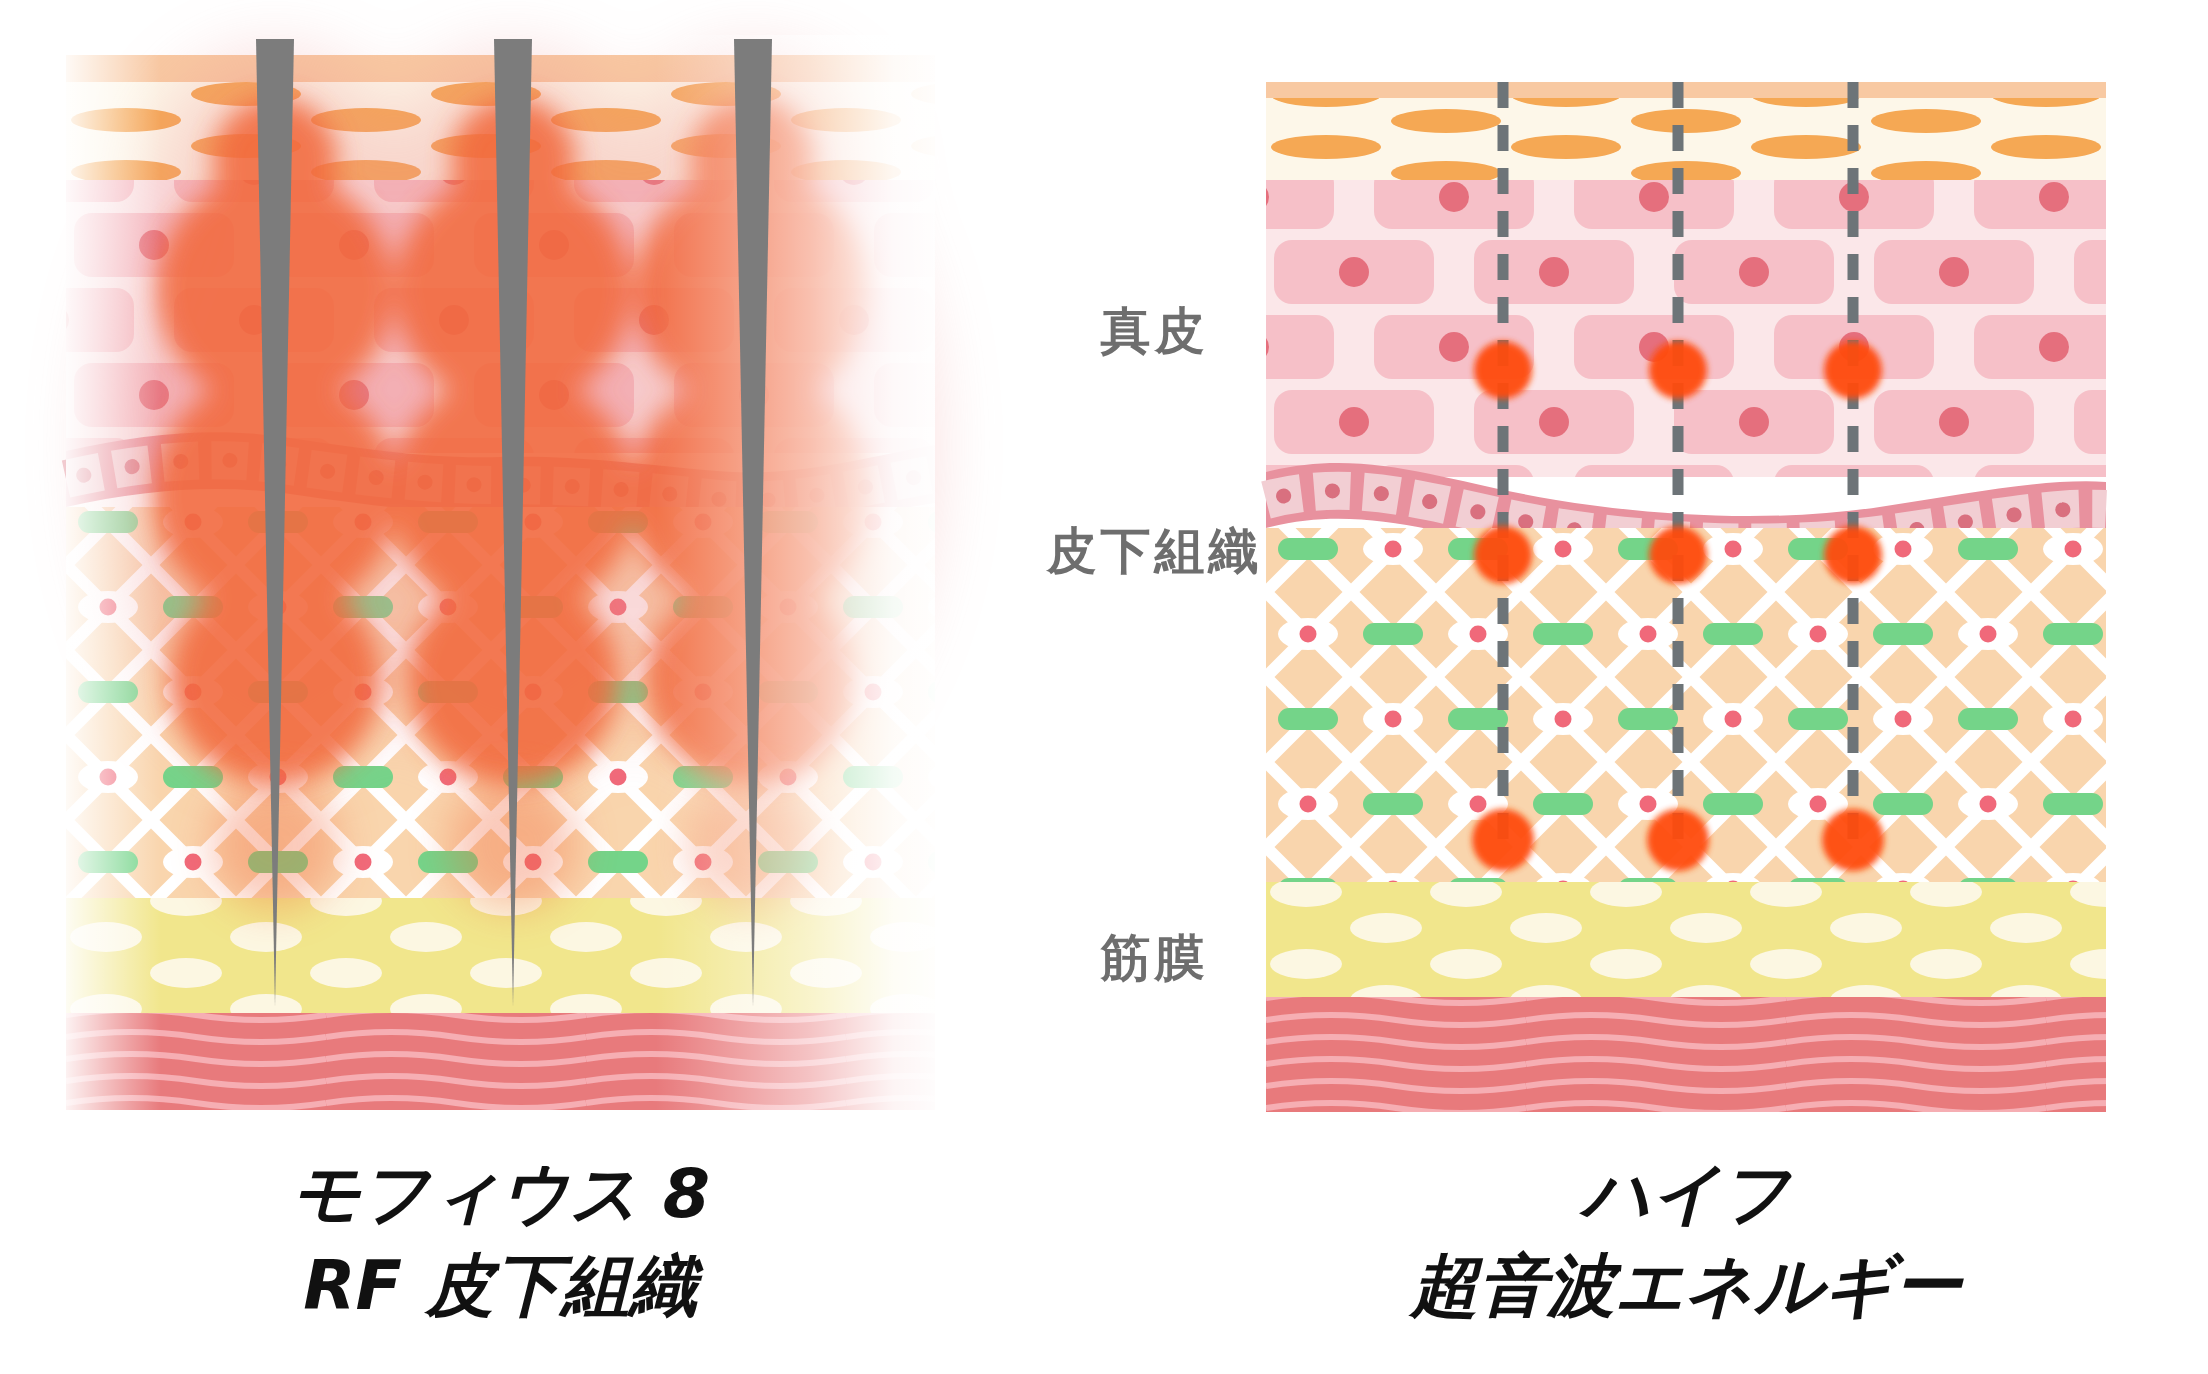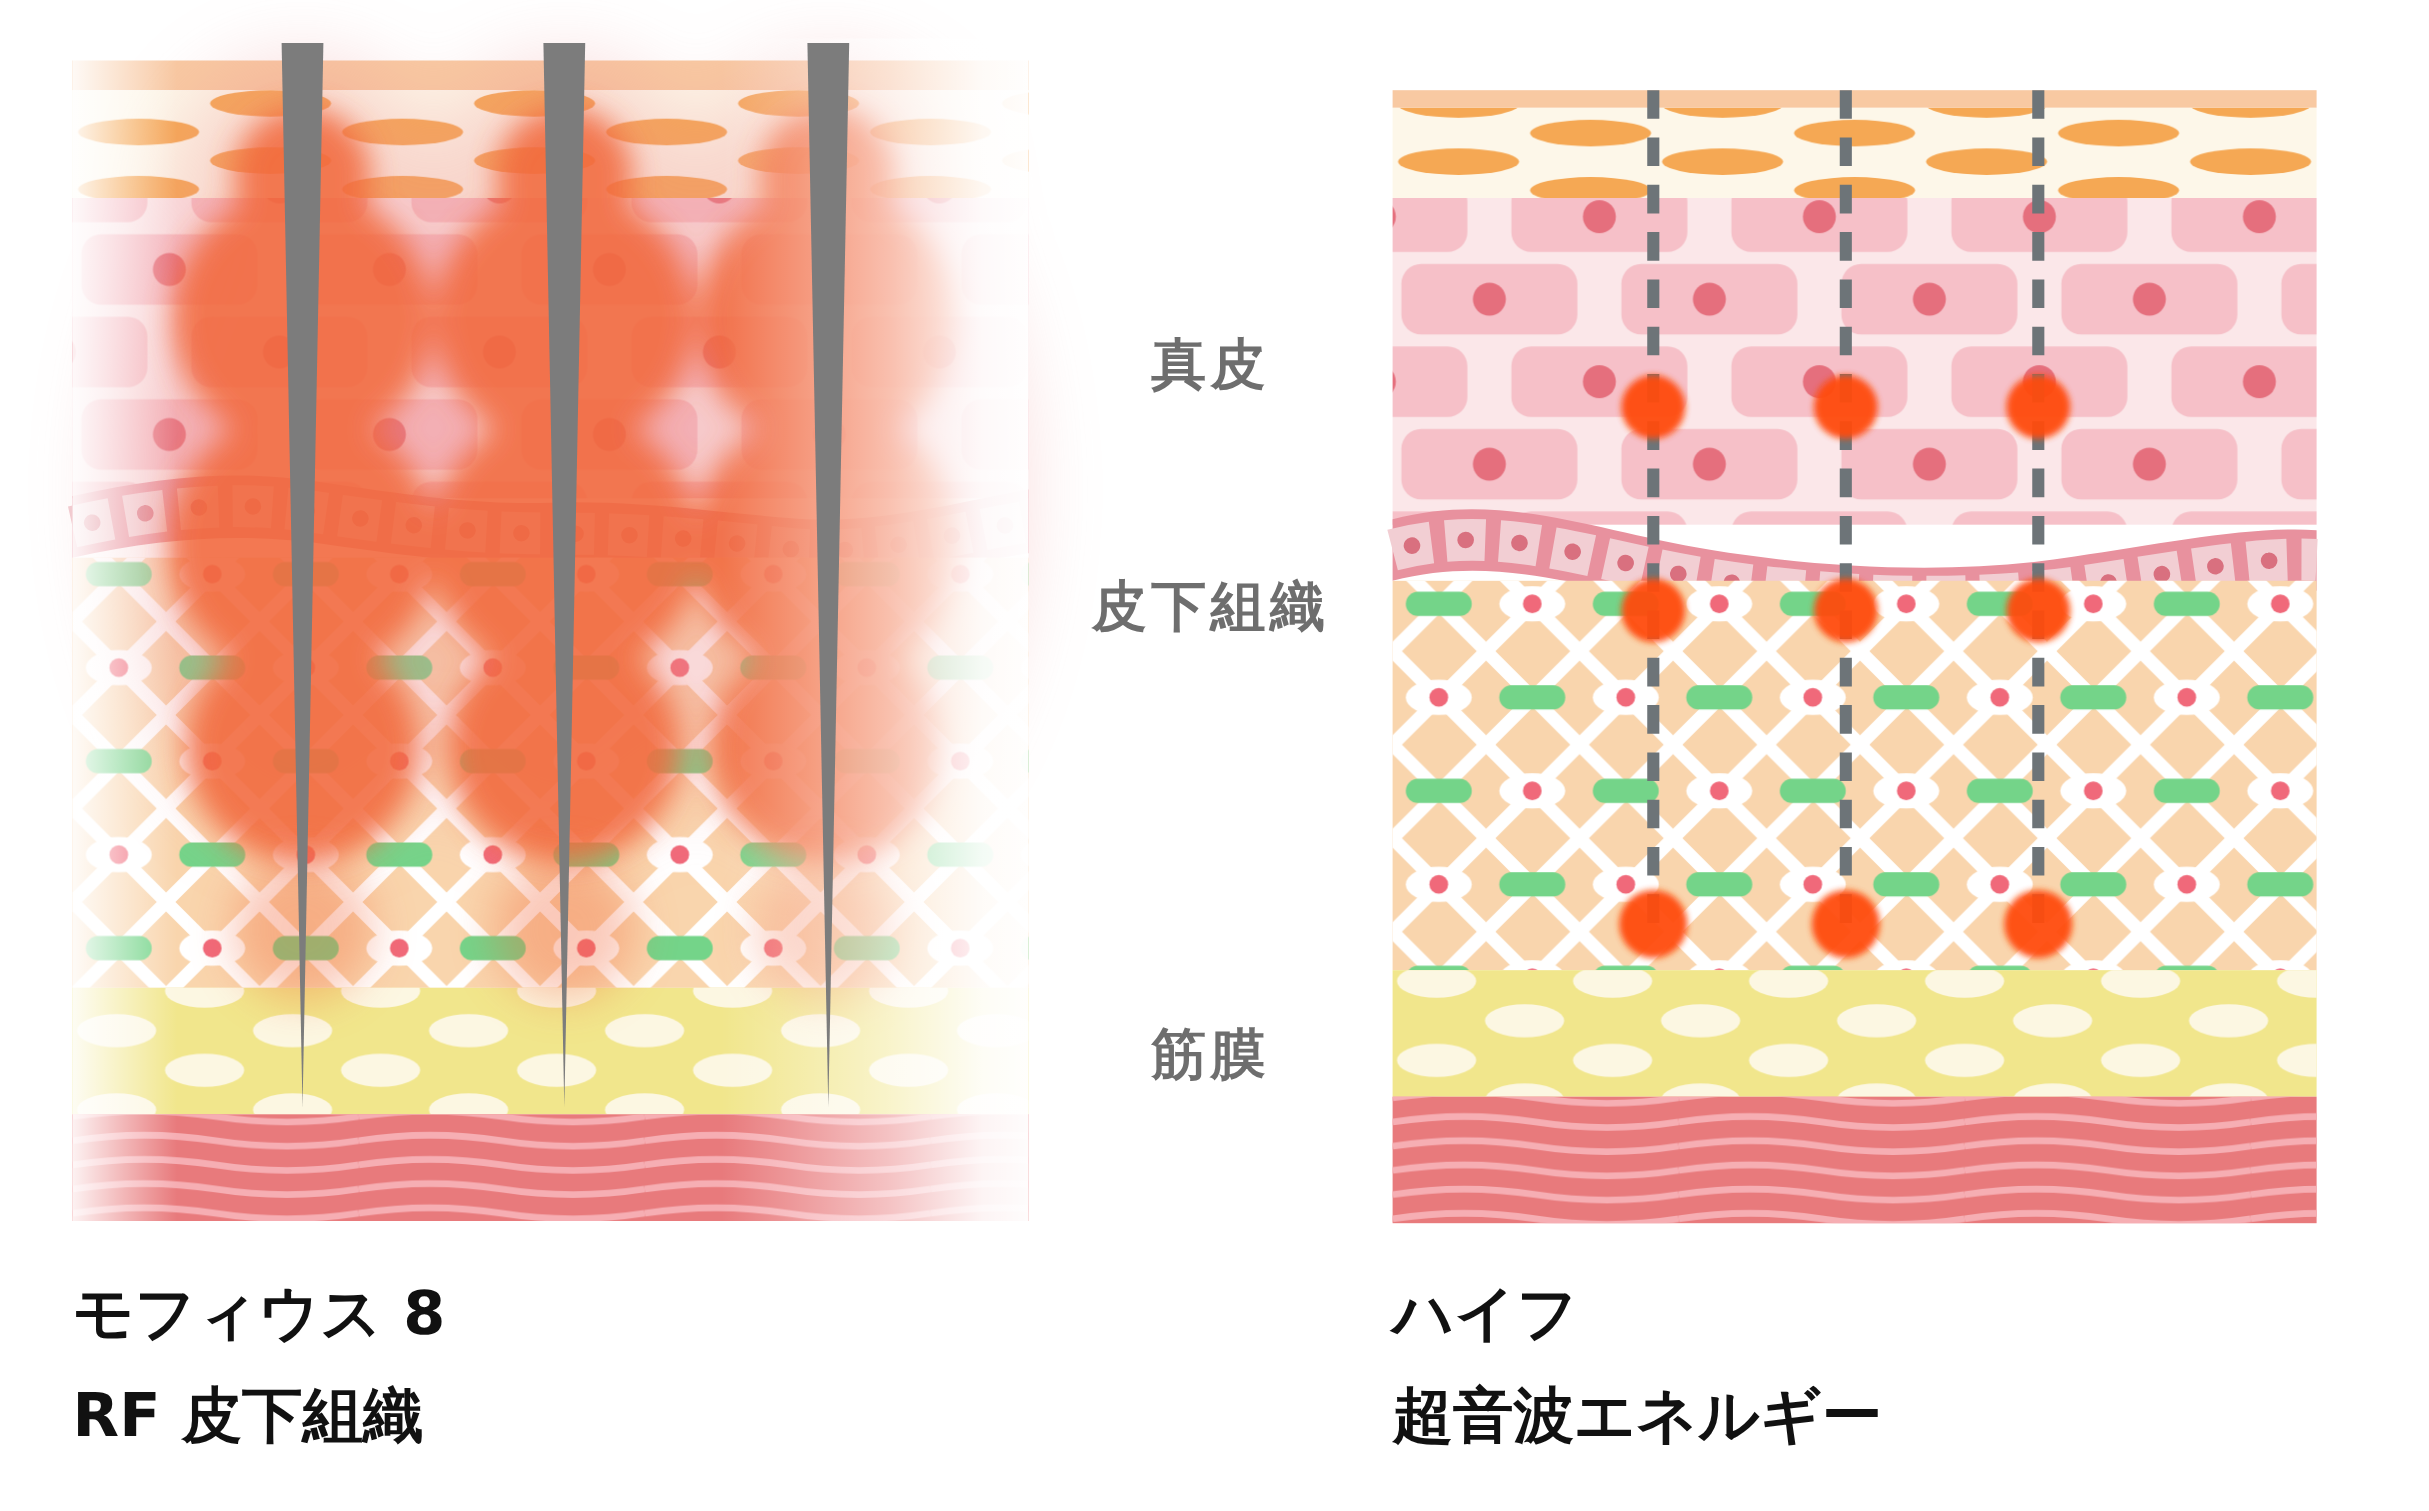--- a/index.html
+++ b/index.html
@@ -3,27 +3,27 @@
 <meta charset="utf-8">
 <style>
   html,body{margin:0;padding:0;}
   body{
     width:2208px;height:1374px;position:relative;background:#ffffff;
     font-family:"DejaVu Sans","Liberation Sans",sans-serif;overflow:hidden;
   }
   .stage{position:absolute;inset:0;}
   svg{position:absolute;overflow:visible;}
   .layer-label{
-    position:absolute;left:935px;width:331px;text-align:center;
+    position:absolute;left:989px;width:331px;text-align:center;
     font-size:50px;font-weight:700;color:var(--label_text,#6e6e6e);
     letter-spacing:4px;white-space:nowrap;
   }
   .panel-title{
-    position:absolute;top:1148px;text-align:left;font-size:55px;font-weight:700;
-    color:var(--title_text,#111111);line-height:92px;white-space:nowrap;
+    position:absolute;top:1148px;text-align:center;font-size:68px;font-weight:700;
+    color:var(--title_text,#111111);line-height:92px;white-space:nowrap;font-style:italic;
   }
   .panel-title.left{left:66px;width:869px;}
   .panel-title.right{left:1266px;width:840px;}
 
   
   .f-band   {fill:var(--epidermis_band,#f8c9a2);}
   .f-epibg  {fill:var(--epidermis_bg,#fdf7e9);}
   .f-epicell{fill:var(--epidermis_cell,#f5a854);}
   .f-dermbg {fill:var(--dermis_bg,#fbe7e9);}
   .f-dermcell{fill:var(--dermis_cell,#f6c0c8);}

